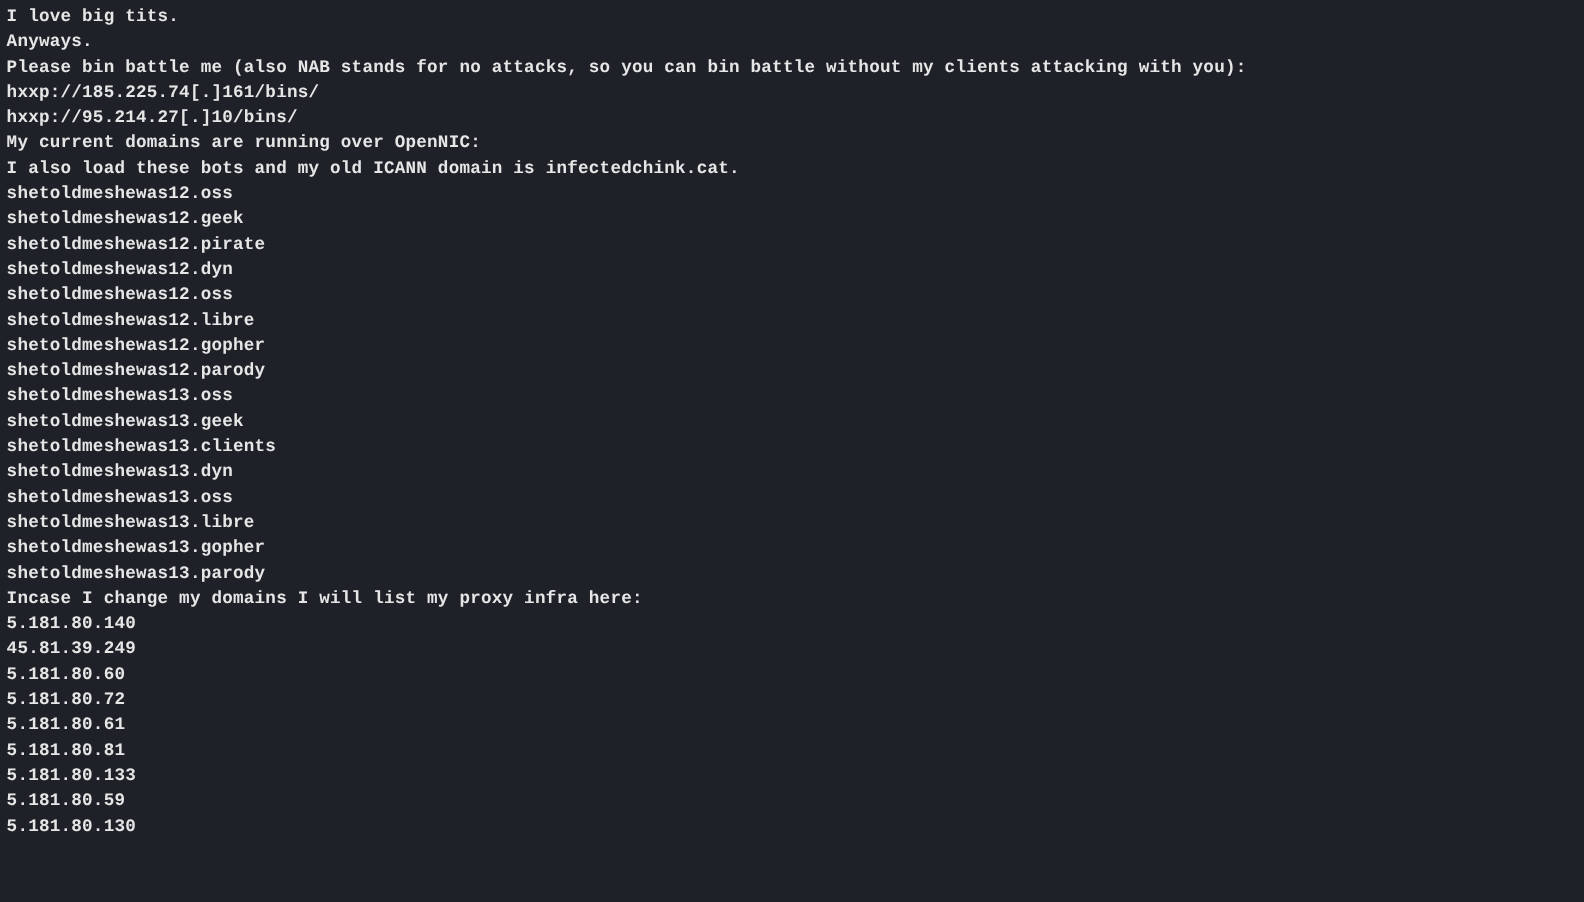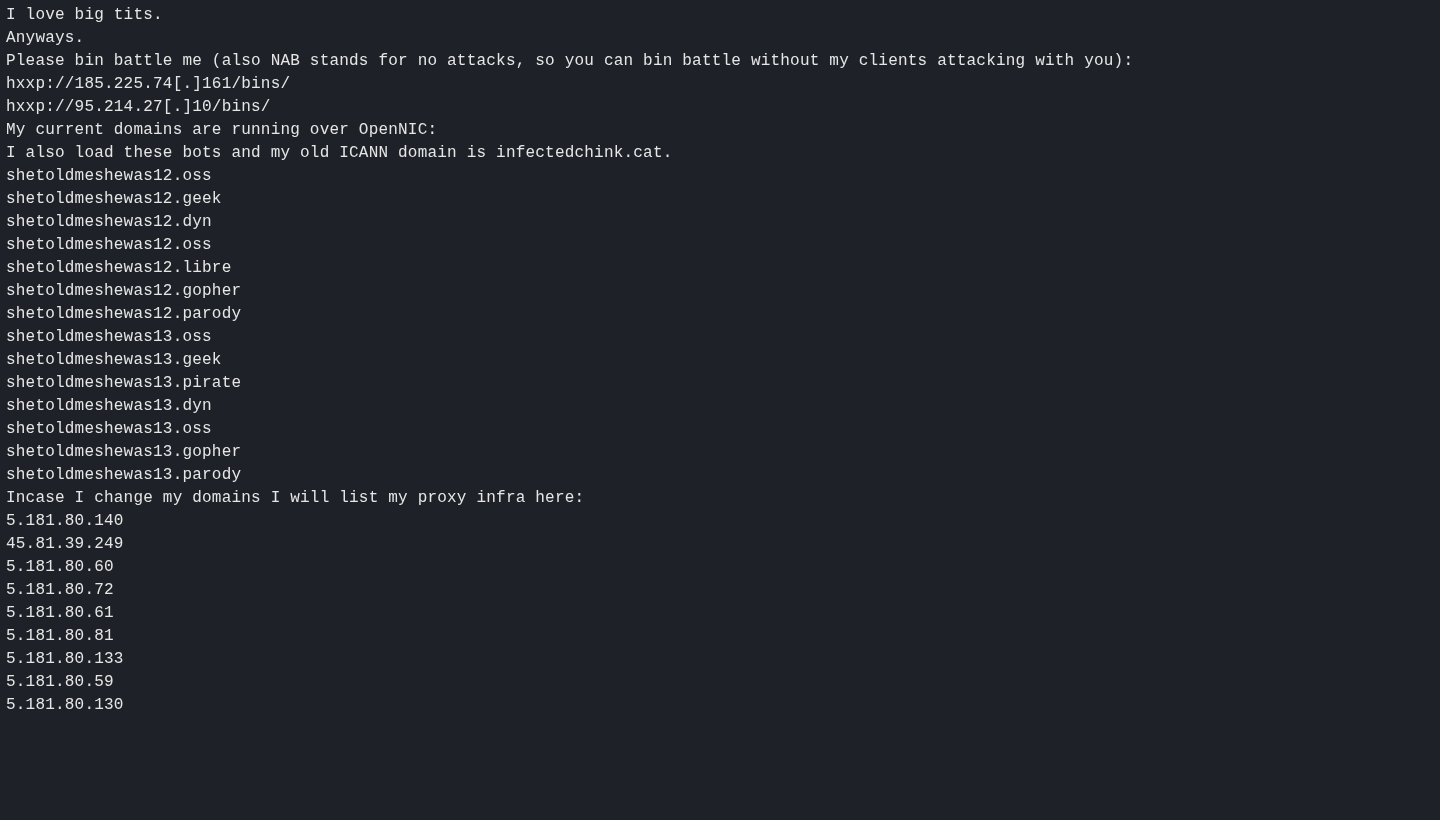--- a/index.html
+++ b/index.html
@@ -1,18 +1,19 @@
 <!DOCTYPE html>
 <html><head>
   <meta charset="utf-8">
   <style>
     * {
       margin: 0;
       padding: 0;
       box-sizing: border-box;
+      font-weight: bold;
     }
     body {
       background-color: #1e2127;
       color: #d4d4d4;
       font-family: 'SF Mono', 'Monaco', 'Menlo', 'Consolas', 'Courier New', monospace;
       font-size: 16px;
       line-height: 23px;
       padding: 4px 6px;
       width: 1440px;
       height: 820px;
@@ -30,30 +31,32 @@
 <div id="content">
     <div class="line">I love big tits.</div>
     <div class="line">Anyways.</div>
     <div class="line">Please bin battle me (also NAB stands for no attacks, so you can bin battle without my clients attacking with you):</div>
     <div class="line">hxxp://185.225.74[.]161/bins/</div>
     <div class="line">hxxp://95.214.27[.]10/bins/</div>
     <div class="line">My current domains are running over OpenNIC:</div>
     <div class="line">I also load these bots and my old ICANN domain is infectedchink.cat.</div>
     <div class="line">shetoldmeshewas12.oss</div>
     <div class="line">shetoldmeshewas12.geek</div>
+    <div class="line">shetoldmeshewas12.pirate</div>
     <div class="line">shetoldmeshewas12.dyn</div>
     <div class="line">shetoldmeshewas12.oss</div>
     <div class="line">shetoldmeshewas12.libre</div>
     <div class="line">shetoldmeshewas12.gopher</div>
     <div class="line">shetoldmeshewas12.parody</div>
     <div class="line">shetoldmeshewas13.oss</div>
     <div class="line">shetoldmeshewas13.geek</div>
-    <div class="line">shetoldmeshewas13.pirate</div>
+    <div class="line">shetoldmeshewas13.clients</div>
     <div class="line">shetoldmeshewas13.dyn</div>
     <div class="line">shetoldmeshewas13.oss</div>
+    <div class="line">shetoldmeshewas13.libre</div>
     <div class="line">shetoldmeshewas13.gopher</div>
     <div class="line">shetoldmeshewas13.parody</div>
     <div class="line">Incase I change my domains I will list my proxy infra here:</div>
     <div class="line">5.181.80.140</div>
     <div class="line">45.81.39.249</div>
     <div class="line">5.181.80.60</div>
     <div class="line">5.181.80.72</div>
     <div class="line">5.181.80.61</div>
     <div class="line">5.181.80.81</div>
     <div class="line">5.181.80.133</div>

